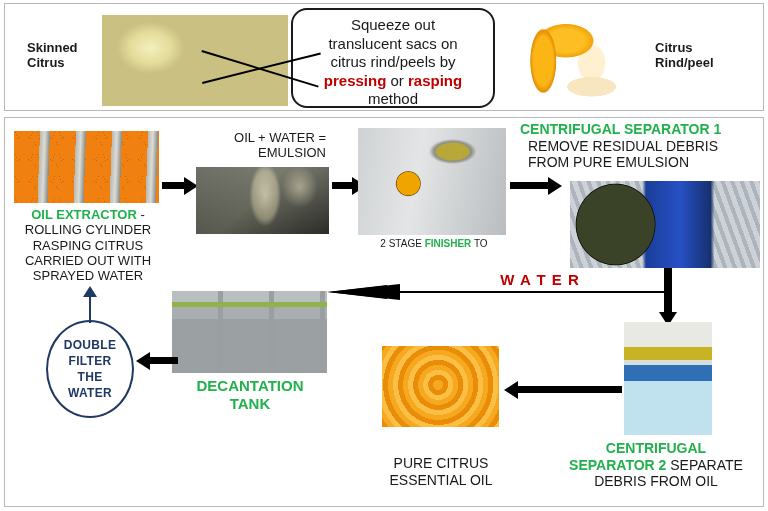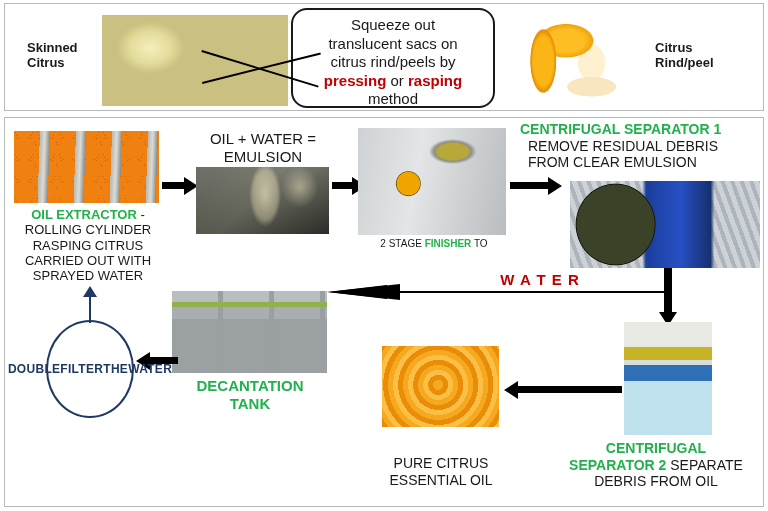--- a/index.html
+++ b/index.html
@@ -137,21 +137,21 @@
     border-top:7px solid transparent;
     border-bottom:7px solid transparent;
     border-right:60px solid #000;
   }
 
   #filter-circle{
     position:absolute;
     border:2px solid #1f3864;
     border-radius:50%;
     box-sizing:border-box;
-    display:flex;flex-direction:row;
+    display:flex;flex-direction:column;
     align-items:center;justify-content:center;
     line-height:1.35;
     color:#1f3864;
     font-weight:bold;
     font-size:12px;
     letter-spacing:.3px;
   }
   .pointer-line{position:absolute;background:#000;transform-origin:0 0;height:2px;}
 </style>
 </head>
@@ -199,41 +199,41 @@
     <div><span class="grn">OIL EXTRACTOR</span><span> -</span></div>
     <div>ROLLING CYLINDER</div>
     <div>RASPING CITRUS</div>
     <div>CARRIED OUT WITH</div>
     <div>SPRAYED WATER</div>
   </div>
 
   <div class="arrow-h" style="left:162px;top:182px;width:22px;"></div>
   <div class="head head-r" style="left:184px;top:176.5px;"></div>
 
-  <div class="label" style="left:190px;top:130px;width:146px;font-size:15px;">
+  <div class="label" style="left:180px;top:130px;width:146px;font-size:13px;text-align:right;">
     <div>OIL + WATER =</div>
     <div>EMULSION</div>
   </div>
   <div class="photo" id="img-emulsion" style="left:196px;top:167px;width:133px;height:67px;"></div>
 
   <div class="arrow-h" style="left:332px;top:182px;width:20px;"></div>
   <div class="head head-r" style="left:352px;top:176.5px;"></div>
 
   <div class="photo" id="img-finisher" style="left:358px;top:128px;width:148px;height:107px;"></div>
   <div class="label" style="left:330px;top:238px;width:208px;font-size:10px;">
     <div><span>2 STAGE </span><span class="grn">FINISHER</span><span> TO</span></div>
   </div>
 
   <div class="arrow-h" style="left:510px;top:182px;width:38px;"></div>
   <div class="head head-r" style="left:548px;top:176.5px;"></div>
 
   <div class="label" style="left:520px;top:121px;width:244px;font-size:14px;text-align:left;">
     <div class="grn">CENTRIFUGAL SEPARATOR 1</div>
     <div style="padding-left:8px;">REMOVE RESIDUAL DEBRIS</div>
-    <div style="padding-left:8px;">FROM CLEAR EMULSION</div>
+    <div style="padding-left:8px;">FROM PURE EMULSION</div>
   </div>
   <div class="photo" id="img-separator1" style="left:570px;top:181px;width:190px;height:87px;"></div>
 
   <div class="arrow-v" style="left:664px;top:268px;width:8px;height:45px;"></div>
   <div class="head head-d" style="left:659px;top:312px;"></div>
 
   <div class="thinline-v" style="left:667px;top:268px;height:24px;"></div>
   <div class="thinline-h" style="left:400px;top:291px;width:268px;"></div>
   <div id="water-arrowhead" style="left:328px;top:284px;"></div>
   <div class="label red" style="left:470px;top:271px;width:140px;font-size:15px;letter-spacing:1px;">W A T E R</div>

